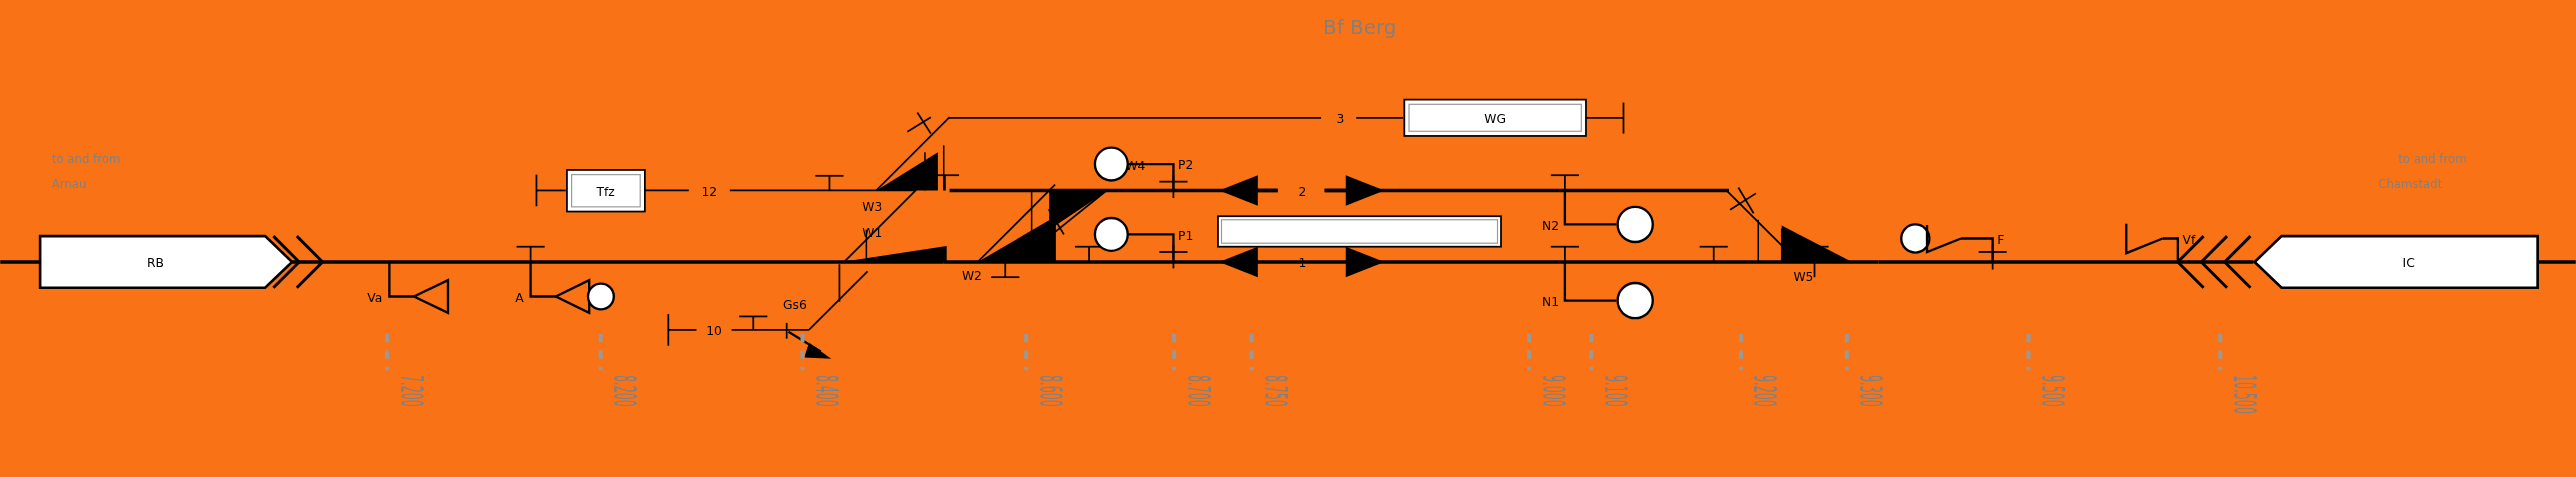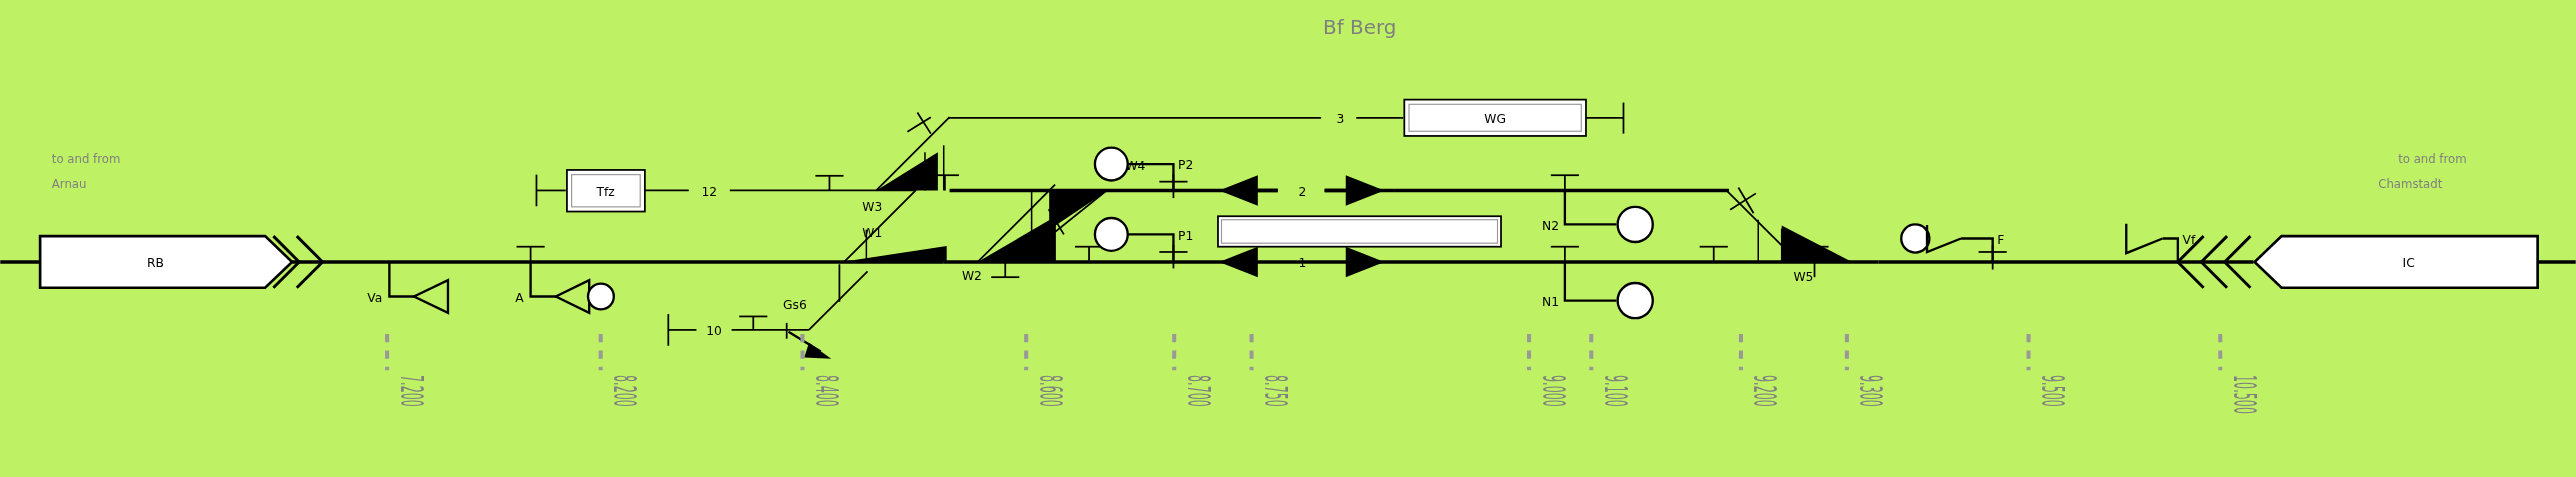--- a/index.html
+++ b/index.html
@@ -1,17 +1,17 @@
 <!DOCTYPE html>
 <html style="font-size:9.4px"><head>
 <meta charset="utf-8">
 <style>
   html,body{margin:0;padding:0;background:#ffffff;}
   body{font-family:"DejaVu Sans","Liberation Sans",sans-serif;}
-  #stage{position:relative;width:2576px;height:477px;background:#bef264;overflow:hidden;}
+  #stage{position:relative;width:2576px;height:477px;background:#f97316;overflow:hidden;}
   #stage svg{position:absolute;left:0;top:0;width:2576px;height:477px;}
   .ttl{fill:#808080;font-size:34px;font-family:"DejaVu Sans","Liberation Sans",sans-serif;text-anchor:middle;}
   .dir{fill:#808080;font-size:20px;font-family:"DejaVu Sans","Liberation Sans",sans-serif;}
   .lbl{fill:#000;font-size:21px;font-family:"DejaVu Sans","Liberation Sans",sans-serif;}
   .lblc{fill:#000;font-size:21px;font-family:"DejaVu Sans","Liberation Sans",sans-serif;text-anchor:middle;}
   .lble{fill:#000;font-size:21px;font-family:"DejaVu Sans","Liberation Sans",sans-serif;text-anchor:end;}
   .km{fill:#808080;font-size:19px;font-family:"DejaVu Sans","Liberation Sans",sans-serif;}
   .trk{stroke:#000;fill:none;stroke-width:6;}
   .trk2{stroke:#000;fill:none;stroke-width:3;}
   .thin{stroke:#000;fill:none;stroke-width:3;}

